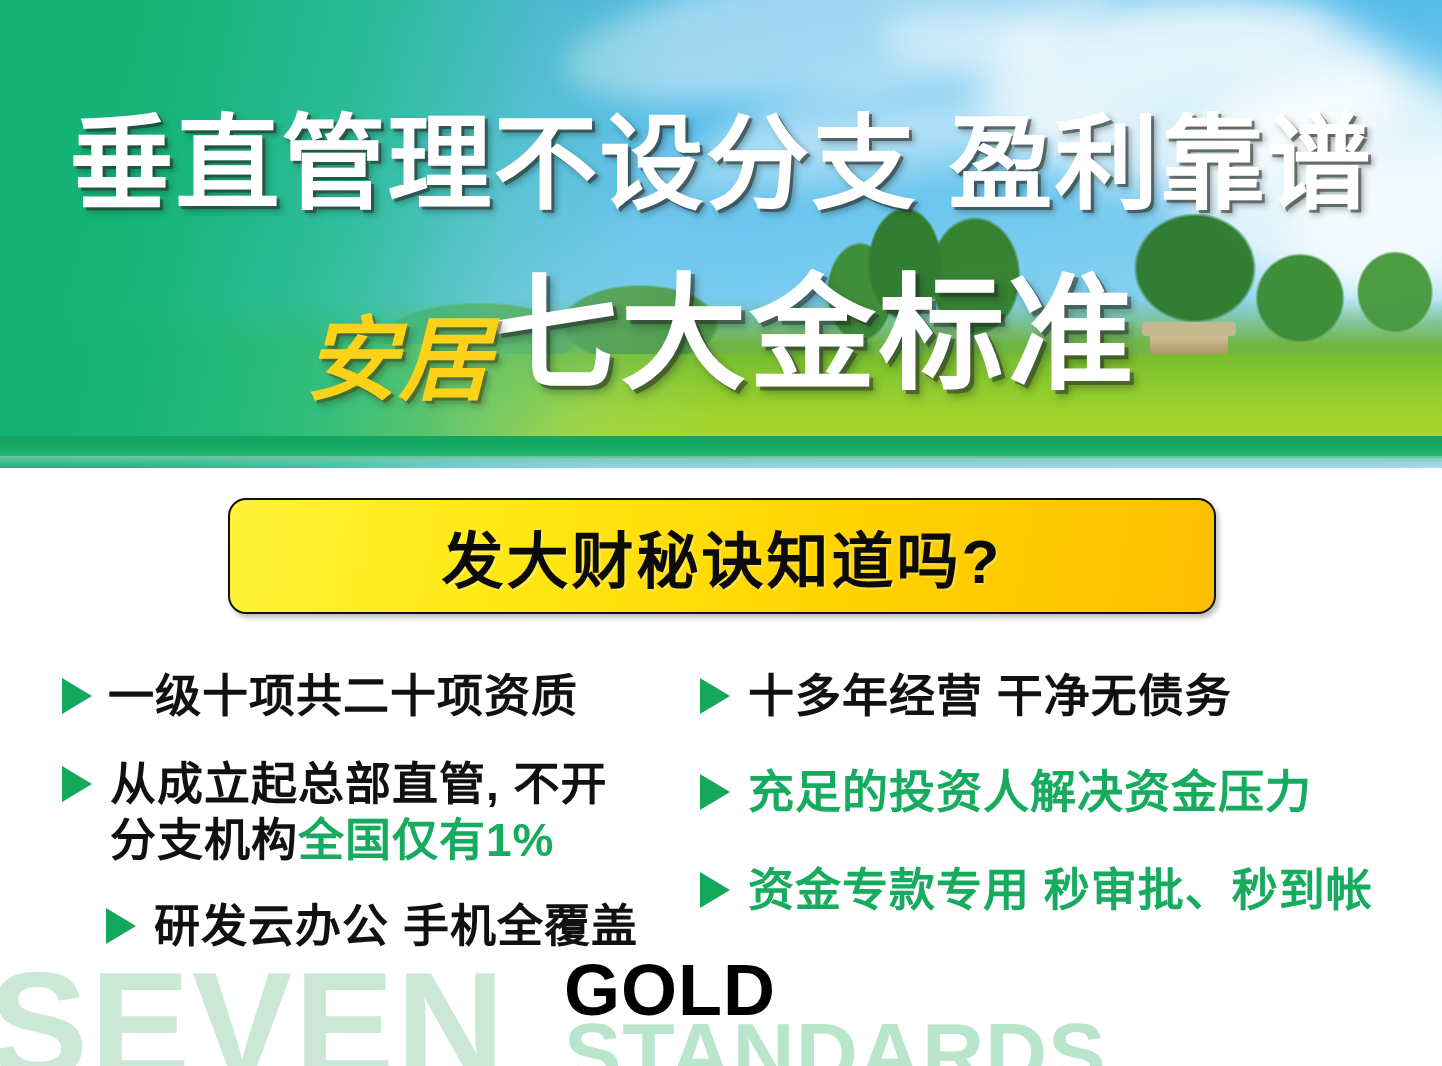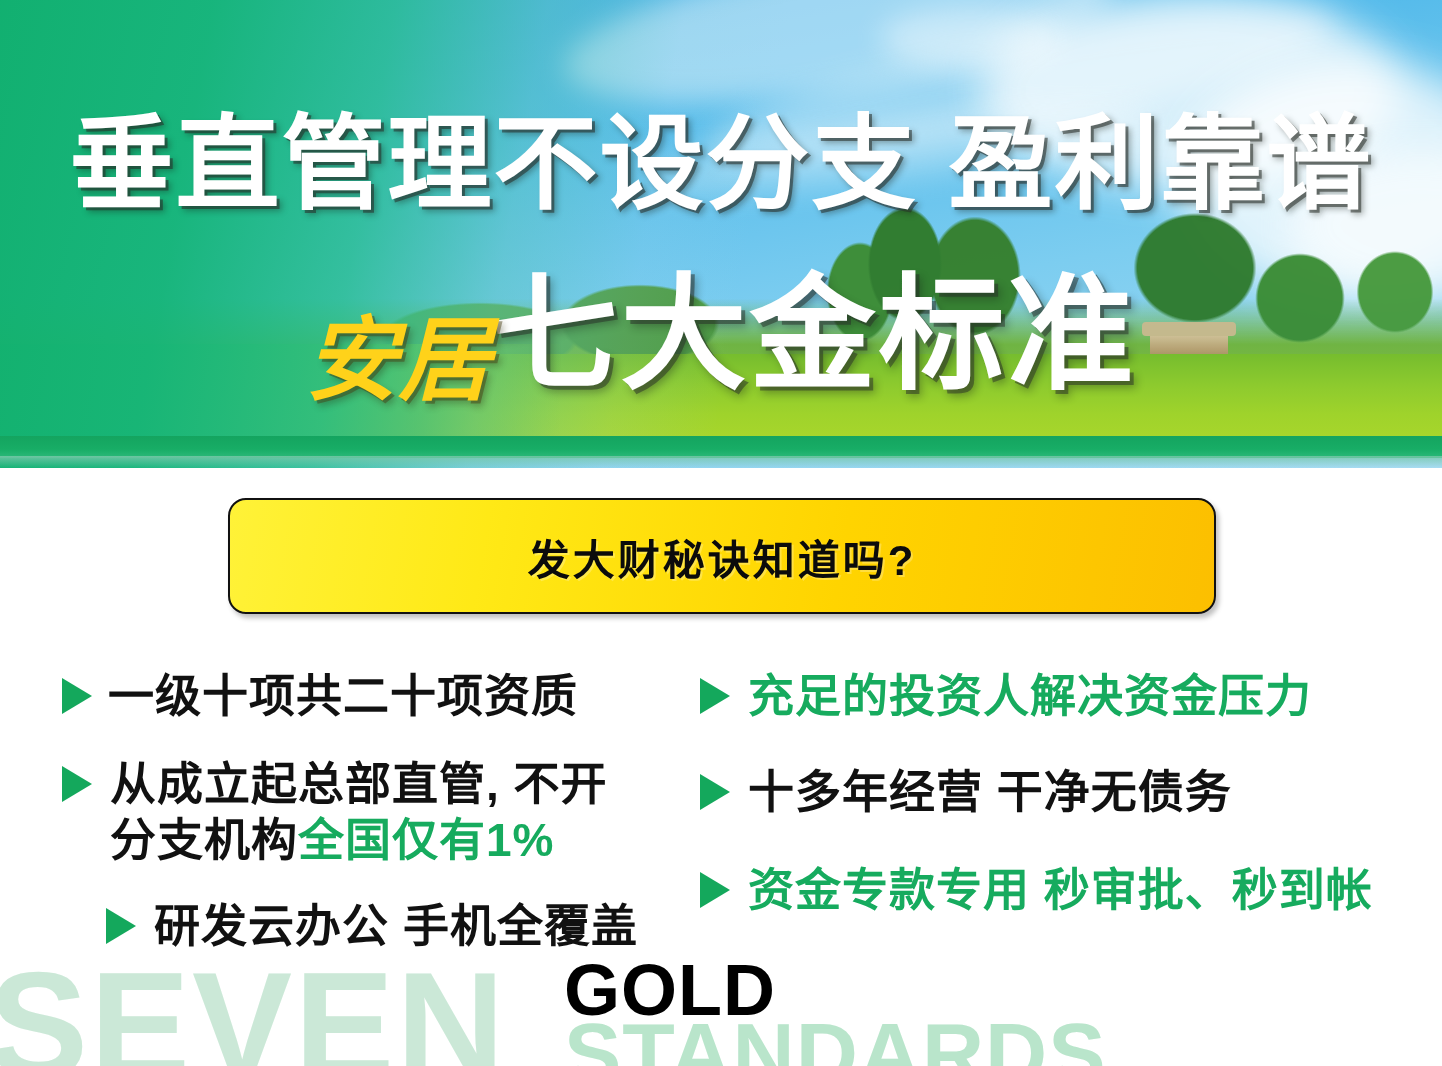--- a/index.html
+++ b/index.html
@@ -192,21 +192,21 @@
     height: 112px;
     border: 2px solid #111111;
     border-radius: 18px;
     background: linear-gradient(100deg, #fff238 0%, #ffe916 26%, #ffd400 62%, #fcbf00 100%);
     box-shadow: 3px 4px 5px rgba(0,0,0,0.25);
     display: flex;
     align-items: center;
     justify-content: center;
   }
   .banner-text {
-    font-size: 42px;
+    font-size: 62px;
     font-weight: 700;
     color: #0b0b0b;
     letter-spacing: 3px;
     white-space: nowrap;
     text-shadow: 2px 2px 0 rgba(255,255,255,0.25);
   }
 
   
   .cols {
     position: absolute;
@@ -375,26 +375,26 @@
         <span class="bullet-marker"></span>
         <span class="bullet-body">研发云办公  手机全覆盖</span>
       </div>
 
     </div>
 
     <div class="col-right">
 
       <div class="bullet">
         <span class="bullet-marker"></span>
+        <span class="bullet-body">十多年经营  干净无债务</span>
+      </div>
+
+      <div class="bullet">
+        <span class="bullet-marker"></span>
         <span class="bullet-body green">充足的投资人解决资金压力</span>
-      </div>
-
-      <div class="bullet">
-        <span class="bullet-marker"></span>
-        <span class="bullet-body">十多年经营  干净无债务</span>
       </div>
 
       <div class="bullet">
         <span class="bullet-marker"></span>
         <span class="bullet-body green">资金专款专用  秒审批、秒到帐</span>
       </div>
 
     </div>
   </div>
 

